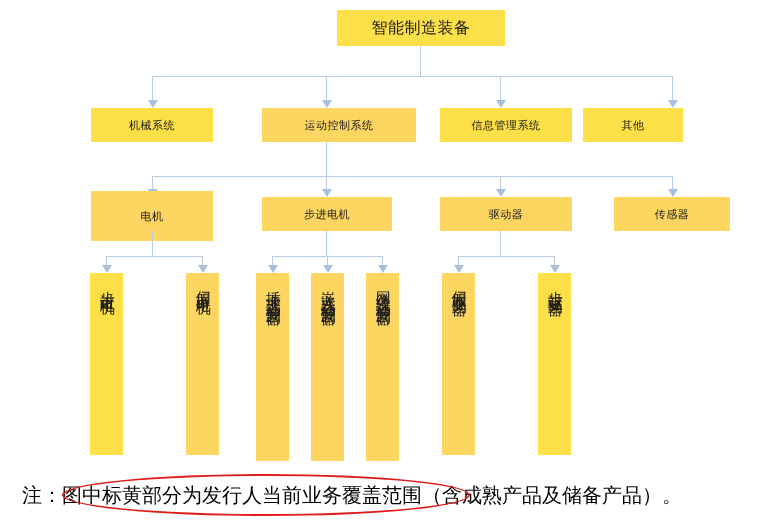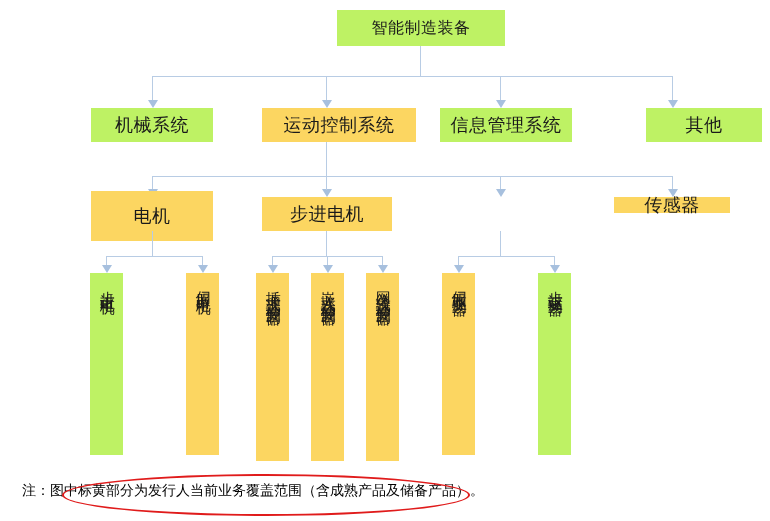--- a/index.html
+++ b/index.html
@@ -14,24 +14,24 @@
   
   .box{
     position:absolute;
     box-sizing:border-box;
     display:flex;align-items:center;justify-content:center;
     text-align:center;
     color:#1a1a1a;
     line-height:1.15;
     letter-spacing:0.5px;
   }
-  .box.blue{background:#bef264;}
+  .box.blue{background:#fde047;}
   .box.yellow{background:#fcd661;}
 
-  .h-box{font-size:18px;}
+  .h-box{font-size:11px;}
   .h-box.root{font-size:16px;}
 
   
   .v-box{
     font-size:15px;
     writing-mode:vertical-rl;
     text-orientation:upright;
     letter-spacing:3px;
     padding-top:6px;
     justify-content:flex-start;
@@ -46,21 +46,21 @@
     width:0;height:0;
     border-left:5px solid transparent;
     border-right:5px solid transparent;
     border-top:8px solid #a7c0de;
   }
 
   
   #note{
     position:absolute;
     left:22px;top:482px;
-    font-size:14px;
+    font-size:20px;
     color:#000;
     white-space:nowrap;
     letter-spacing:0px;
   }
   #ellipse{
     position:absolute;
     left:62px;top:474px;
     width:408px;height:42px;
     border:2.5px solid #e01b1b;
     border-radius:50%;
@@ -90,43 +90,44 @@
 
   <div class="ln v" style="left:672px;top:76px;height:26px;"></div>
   <div class="arrow" style="left:668px;top:100px;"></div>
 
   <div class="box blue h-box" style="left:91px;top:108px;width:122px;height:34px;">机械系统</div>
 
   <div class="box yellow h-box" style="left:262px;top:108px;width:154px;height:34px;">运动控制系统</div>
 
   <div class="box blue h-box" style="left:440px;top:108px;width:132px;height:34px;text-align:center;">信息管理系统</div>
 
-  <div class="box blue h-box" style="left:646px;top:108px;width:116px;height:34px;">其他</div>
+  <div class="box blue h-box" style="left:583px;top:108px;width:100px;height:34px;">其他</div>
 
   <div class="ln v" style="left:326px;top:142px;height:34px;"></div>
   <div class="ln h" style="left:152px;top:176px;width:520px;"></div>
 
   <div class="ln v" style="left:152px;top:176px;height:14px;"></div>
   <div class="arrow" style="left:148px;top:189px;"></div>
 
   <div class="arrow" style="left:322px;top:189px;"></div>
   <div class="ln v" style="left:326px;top:176px;height:14px;"></div>
 
   <div class="ln v" style="left:500px;top:176px;height:14px;"></div>
   <div class="arrow" style="left:496px;top:189px;"></div>
 
   <div class="ln v" style="left:672px;top:176px;height:14px;"></div>
   <div class="arrow" style="left:668px;top:189px;"></div>
 
   <div class="box yellow h-box" style="left:91px;top:191px;width:122px;height:50px;">电机</div>
 
   <div class="box yellow h-box" style="left:262px;top:197px;width:130px;height:34px;">步进电机</div>
 
+  <div class="box yellow h-box" style="left:440px;top:197px;width:132px;height:34px;">驱动器</div>
 
-  <div class="box yellow h-box" style="left:614px;top:197px;width:116px;height:16px;">传感器</div>
+  <div class="box yellow h-box" style="left:614px;top:197px;width:116px;height:34px;">传感器</div>
 
   <div class="ln v" style="left:152px;top:231px;height:25px;"></div>
   <div class="ln h" style="left:106px;top:256px;width:96px;"></div>
   <div class="ln v" style="left:106px;top:256px;height:10px;"></div>
   <div class="arrow" style="left:102px;top:265px;"></div>
   <div class="ln v" style="left:202px;top:256px;height:10px;"></div>
   <div class="arrow" style="left:198px;top:265px;"></div>
 
   <div class="ln v" style="left:326px;top:231px;height:25px;"></div>
   <div class="ln h" style="left:272px;top:256px;width:110px;"></div>

